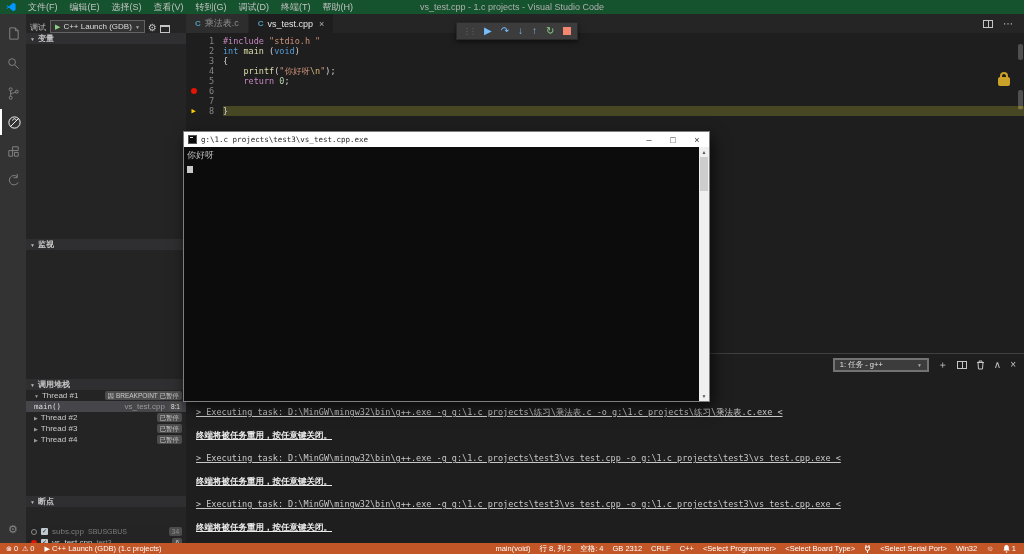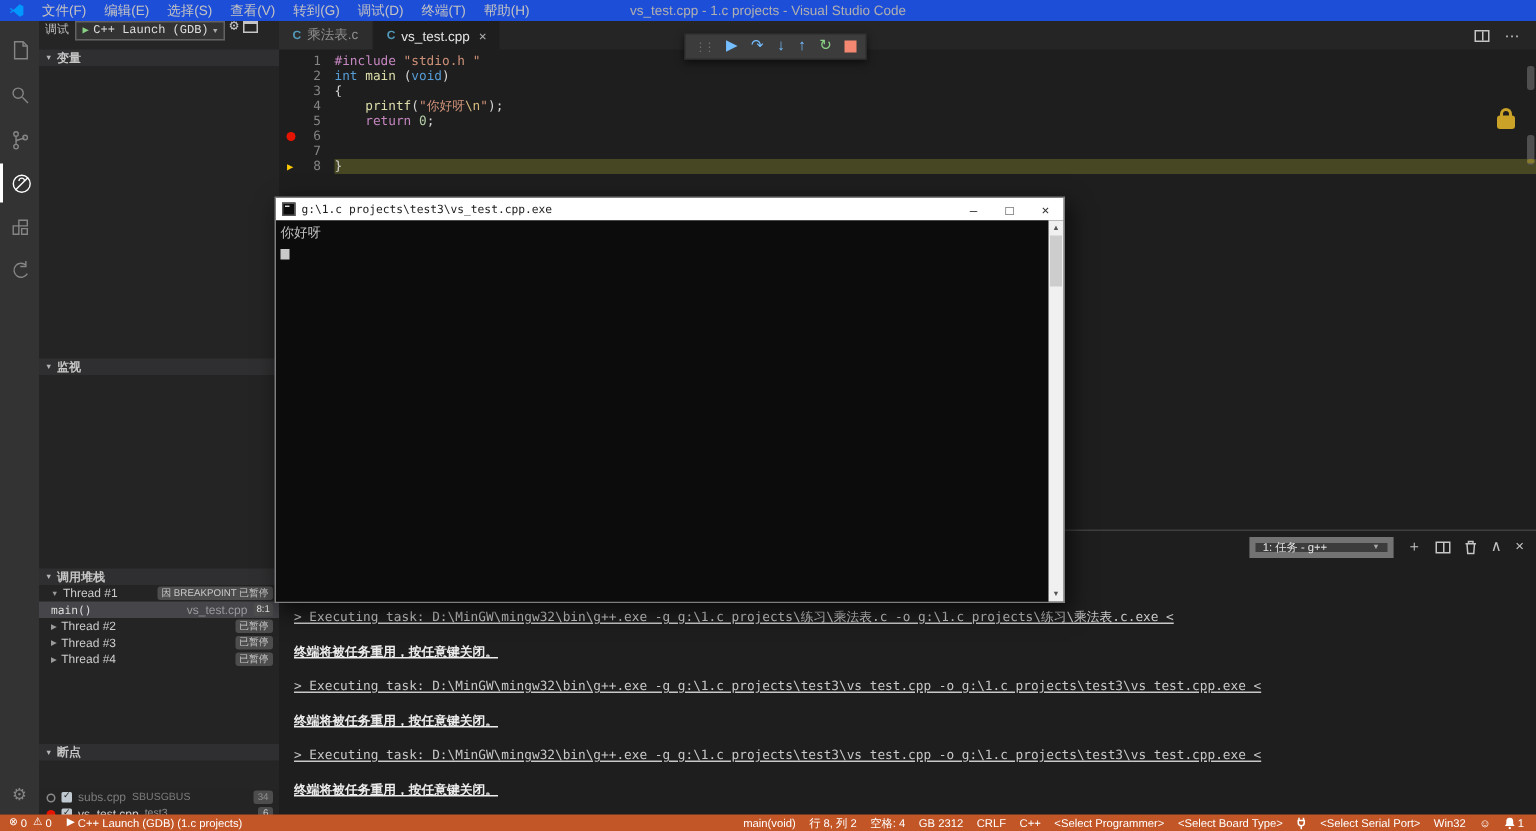--- a/index.html
+++ b/index.html
@@ -1,34 +1,34 @@
 <!DOCTYPE html>
 <html><head>
 <meta charset="utf-8">
 <style>
   * { box-sizing: border-box; margin: 0; padding: 0; }
   html,body { width:1024px; height:554px; overflow:hidden; }
   body { position:relative; background:#1e1e1e; font-family:"Liberation Sans",sans-serif; color:#cccccc; }
   .mono { font-family:"DejaVu Sans Mono","Liberation Mono",monospace; }
 
   
-  .titlebar { position:absolute; top:0; left:0; right:0; height:14px; background:#1d4ed8; display:flex; align-items:center; font-size:9px; color:#c3c3c3; z-index:80; }
+  .titlebar { position:absolute; top:0; left:0; right:0; height:14px; background:#14532d; display:flex; align-items:center; font-size:9px; color:#c3c3c3; z-index:80; }
   .vscode-logo { width:10px; height:10px; margin:0 6px 0 6px; }
   .menu-item { padding:0 6px; line-height:14px; }
   .titlebar-title { position:absolute; left:50%; transform:translateX(-50%); color:#b0b0b0; white-space:nowrap; }
 
   
   .activitybar { position:absolute; top:14px; left:0; width:26px; bottom:11px; background:#333333; z-index:30; }
   .ab-item { position:absolute; left:0; width:26px; height:26px; display:flex; align-items:center; justify-content:center; color:#858585; }
   .ab-item.active { color:#ffffff; border-left:2px solid #ffffff; }
   .ab-item svg { width:15px; height:15px; }
 
   
   .sidebar { position:absolute; top:14px; left:26px; width:160px; bottom:11px; background:#252526; font-size:8px; z-index:20; }
-  .debug-header { height:19px; display:flex; align-items:flex-start; padding:0 4px; gap:3px;font-family:Liberation Mono, monospace; }
+  .debug-header { height:19px; display:flex; align-items:flex-end; padding:0 4px; gap:3px; }
   .debug-title { color:#bbbbbb; margin-right:1px; }
   .launch-box { display:flex; align-items:center; gap:3px; border:1px solid #626262; background:#333333; height:13px; padding:0 4px; color:#dddddd; }
   .play-glyph { color:#89d185; font-size:7px; }
   .dd-caret { font-size:5px; color:#aaaaaa; }
   .hdr-icon { color:#c5c5c5; font-size:10px; line-height:10px; }
   .console-toggle { width:10px; height:8px; border:1px solid #c5c5c5; border-top-width:2px; }
   .sec { position:absolute; left:0; right:0; height:11px; background:#2f2f31; display:flex; align-items:center; padding-left:4px; gap:3px; font-weight:bold; color:#c5c5c5; }
   .sec .tw { font-size:5px; color:#b5b5b5; }
   .sec-body { position:absolute; left:0; right:0; background:#242425; }
   .cs-row { height:11px; display:flex; align-items:center; padding:0 4px 0 8px; gap:3px; }
@@ -97,21 +97,21 @@
   .cc-btn { width:24px; height:15px; display:flex; align-items:center; justify-content:center; color:#333; font-size:9px; }
   .console-body { position:absolute; top:15px; bottom:0; left:0; right:10px; background:#0c0c0c; padding:2px 3px; color:#c0c0c0; font-size:9px; }
   .console-cursor { width:6px; height:7px; background:#c9c9c9; margin-top:4px; }
   .console-scroll { position:absolute; top:15px; bottom:0; right:0; width:10px; background:#f0f0f0; }
   .cs-arrow { position:absolute; left:0; width:10px; height:10px; font-size:5px; color:#555; text-align:center; line-height:10px; }
   .cs-thumb { position:absolute; top:10px; left:1px; width:8px; height:34px; background:#cdcdcd; }
 
   
   .panel { position:absolute; top:339px; left:0; right:0; bottom:0; border-top:1px solid #3f3f3f; background:#1e1e1e; }
   .panel-header { position:absolute; top:4px; right:8px; display:flex; align-items:center; gap:9px; }
-  .term-select { display:flex; align-items:center; gap:8px; background:#3c3c3c; border:4px solid #737373; height:14px; padding:0 5px; font-size:7.5px; color:#e5e5e5; width:96px; }
+  .term-select { display:flex; align-items:center; gap:8px; background:#3c3c3c; border:2px solid #737373; height:14px; padding:0 5px; font-size:7.5px; color:#e5e5e5; width:96px; }
   .term-select .dd-caret { margin-left:auto; }
   .ph-ic { color:#c5c5c5; font-size:10px; line-height:12px; }
   .trash-icon svg, .plus-ic { display:block; }
   .term { position:absolute; top:53px; left:10px; right:6px; font-family:"DejaVu Sans Mono","Liberation Mono",monospace; font-size:8.5px; }
   .term-line { line-height:11px; margin-bottom:12px; white-space:nowrap; overflow:hidden;text-decoration:underline; }
   .term-line.exec { color:#c8c8c8; }
   .term-line.notice { color:#ececec; font-weight:bold; }
 
   
   .statusbar { position:absolute; bottom:0; left:0; right:0; height:11px; background:#c25627; color:#ffffff; display:flex; align-items:center; font-size:7.5px; z-index:85; }

